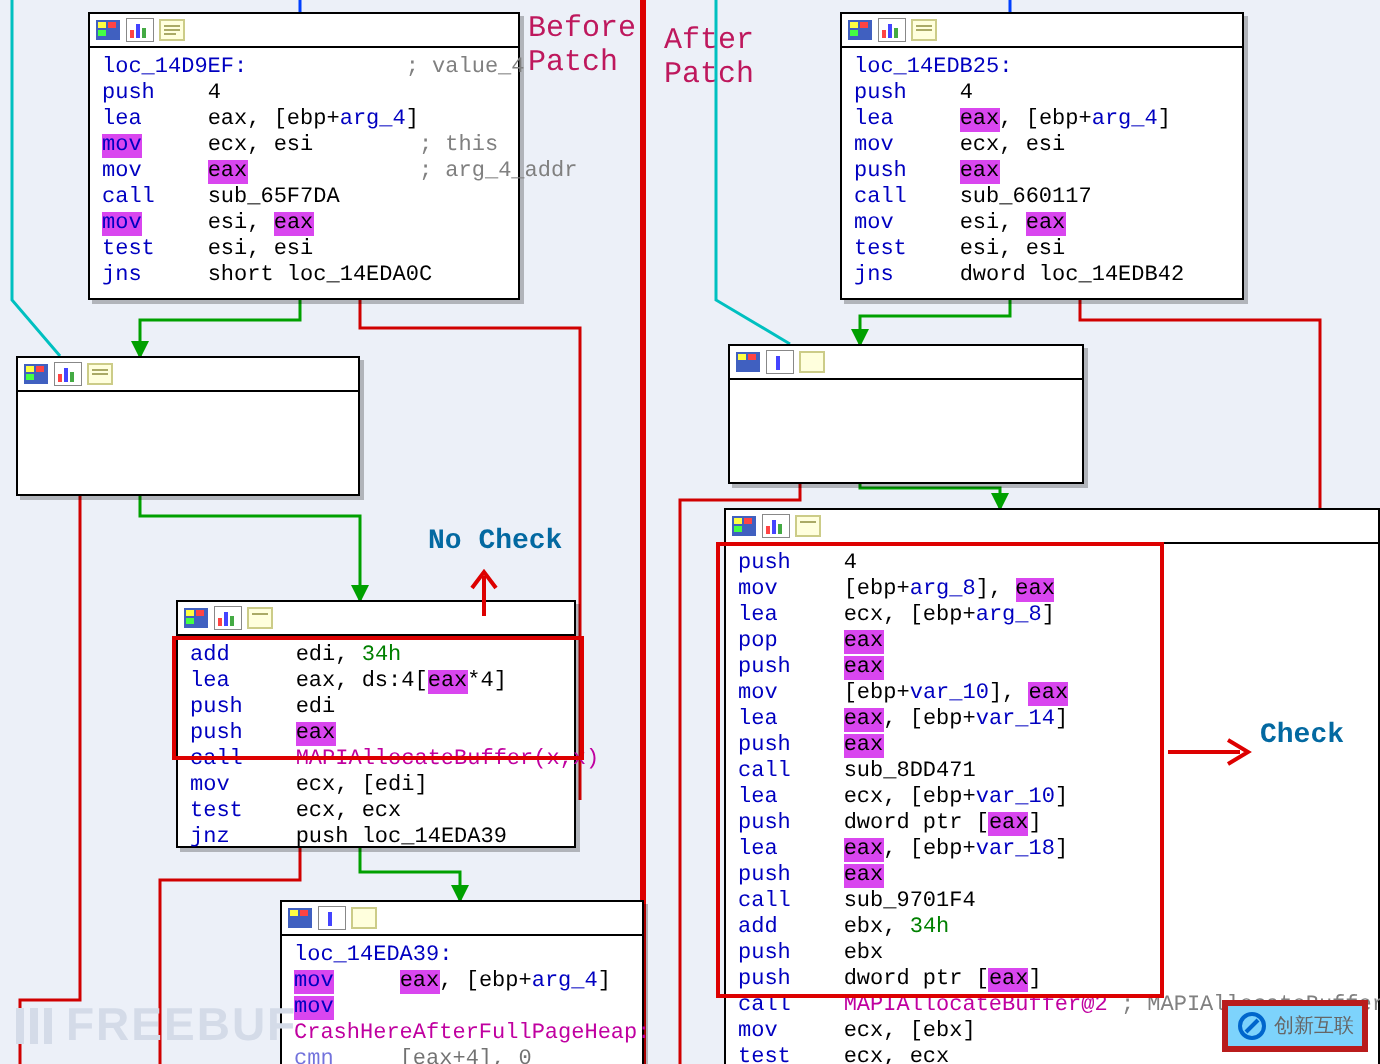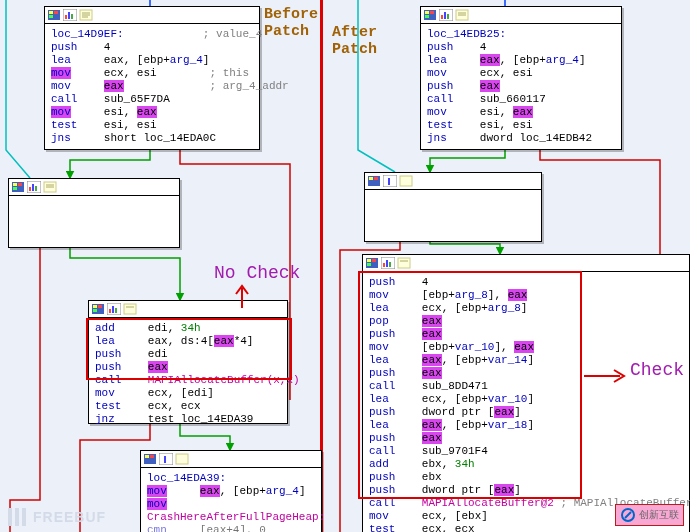--- a/index.html
+++ b/index.html
@@ -1,45 +1,45 @@
 <!DOCTYPE html>
 <html><head>
 <meta charset="utf-8">
 <style>
   html,body{margin:0;padding:0;background:#ecf0f8;font-family:"Consolas","Courier New",monospace;font-size:11px;color:#000;width:690px;height:532px;overflow:hidden;position:relative}
   .root{position:relative;width:690px;height:532px}
   .divider{position:absolute;top:0;left:320px;width:3px;height:532px;background:#d00}
-  .hdr{position:absolute;font-weight:bold;color:#a16207;font-size:15px;line-height:17px}
+  .hdr{position:absolute;font-weight:normal;color:#be185d;font-size:15px;line-height:17px}
   .box{position:absolute;background:#fff;border:1px solid #000;box-shadow:2px 2px 0 rgba(0,0,0,.25)}
   .tbar{height:16px;border-bottom:1px solid #000;display:flex;align-items:center;padding:0 2px;background:#fff}
   .ico{width:14px;height:12px;margin-right:2px;display:inline-block;position:relative}
   .ico svg{width:100%;height:100%}
   .code{padding:4px 13px 6px 6px;white-space:pre;line-height:13px}
   .kw{color:#0000c0}        
   .pk{color:#c000a0}        
   .gr{color:#008000}        
   .cm{color:#808080}        
   .hl{background:#d946ef}
   .redbox{position:absolute;border:2px solid #d00;pointer-events:none}
-  .note{position:absolute;font-weight:normal;color:#a21caf;font-size:18px}
-  .watermark{position:absolute;left:8px;bottom:6px;font-family:Arial,sans-serif;font-size:14px;font-weight:bold;color:#d4dbe8;letter-spacing:1px;display:flex;align-items:center}
+  .note{position:absolute;font-weight:bold;color:#0369a1;font-size:14px}
+  .watermark{position:absolute;left:8px;bottom:6px;font-family:Arial,sans-serif;font-size:23px;font-weight:bold;color:#d4dbe8;letter-spacing:1px;display:flex;align-items:center}
   .watermark .bars{display:inline-flex;margin-right:4px}
   .watermark .bars span{width:4px;height:18px;background:#d4dbe8;margin-right:3px}
-  .badge{position:absolute;right:6px;bottom:6px;background:#f9a8d4;border:1px solid #b91c1c;padding:2px 4px;font-size:10px;font-family:Liberation Serif, serif;display:flex;align-items:center;color:#666}
+  .badge{position:absolute;right:6px;bottom:6px;background:#7dd3fc;border:3px solid #b91c1c;padding:2px 4px;font-size:10px;font-family:Liberation Serif, serif;display:flex;align-items:center;color:#666}
   .badge svg{width:16px;height:16px;margin-right:3px}
   svg.flow{position:absolute;top:0;left:0;pointer-events:none}
 </style>
 </head>
 <body>
 <div class="root">
 
 <div class="divider"></div>
 
 <div class="hdr" style="left:264px;top:6px">Before<br>Patch</div>
-<div class="hdr" style="left:332px;top:24px">After<br>Patch</div>
+<div class="hdr" style="left:332px;top:12px">After<br>Patch</div>
 
 <svg class="flow" width="690" height="532">
   <defs>
     <marker id="ag" markerWidth="6" markerHeight="6" refX="5" refY="3" orient="auto">
           <path d="M0,0 L6,3 L0,6 Z" fill="#00a000"></path>
         </marker>
     <marker id="ab" markerWidth="6" markerHeight="6" refX="5" refY="3" orient="auto">
           <path d="M0,0 L6,3 L0,6 Z" fill="#0040ff"></path>
         </marker>
     <marker id="ar" markerWidth="6" markerHeight="6" refX="5" refY="3" orient="auto">
@@ -140,21 +140,21 @@
             <line x1="3" y1="4" x2="11" y2="4" stroke="#aa6"></line>
           </svg></span>
       </div>
   <div class="code"><span class="kw">add</span>     <span>edi, </span><span class="gr">34h</span>
 <span class="kw">lea</span>     <span>eax, ds:4[</span><span class="hl">eax</span><span>*4]</span>
 <span class="kw">push</span>    <span>edi</span>
 <span class="kw">push</span>    <span class="hl">eax</span>
 <span class="kw">call</span>    <span class="pk">MAPIAllocateBuffer(x,x)</span>
 <span class="kw">mov</span>     <span>ecx, [edi]</span>
 <span class="kw">test</span>    <span>ecx, ecx</span>
-<span class="kw">jnz</span>     <span>test loc_14EDA39</span></div>
+<span class="kw">jnz</span>     <span>push loc_14EDA39</span></div>
 </div>
 
 <div class="box" style="left:140px;top:450px;width:180px;height:82px">
   <div class="tbar">
         <span class="ico"><svg viewBox="0 0 14 12">
             <rect x="1" y="1" width="12" height="10" fill="#4060c0"></rect>
             <rect x="2" y="2" width="4" height="3" fill="#ff4"></rect>
             <rect x="7" y="2" width="4" height="3" fill="#f44"></rect>
           </svg></span>
         <span class="ico"><svg viewBox="0 0 14 12">

